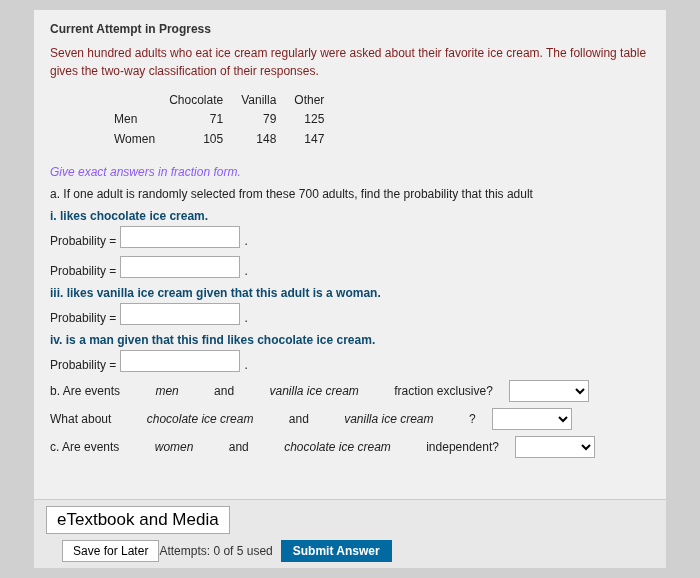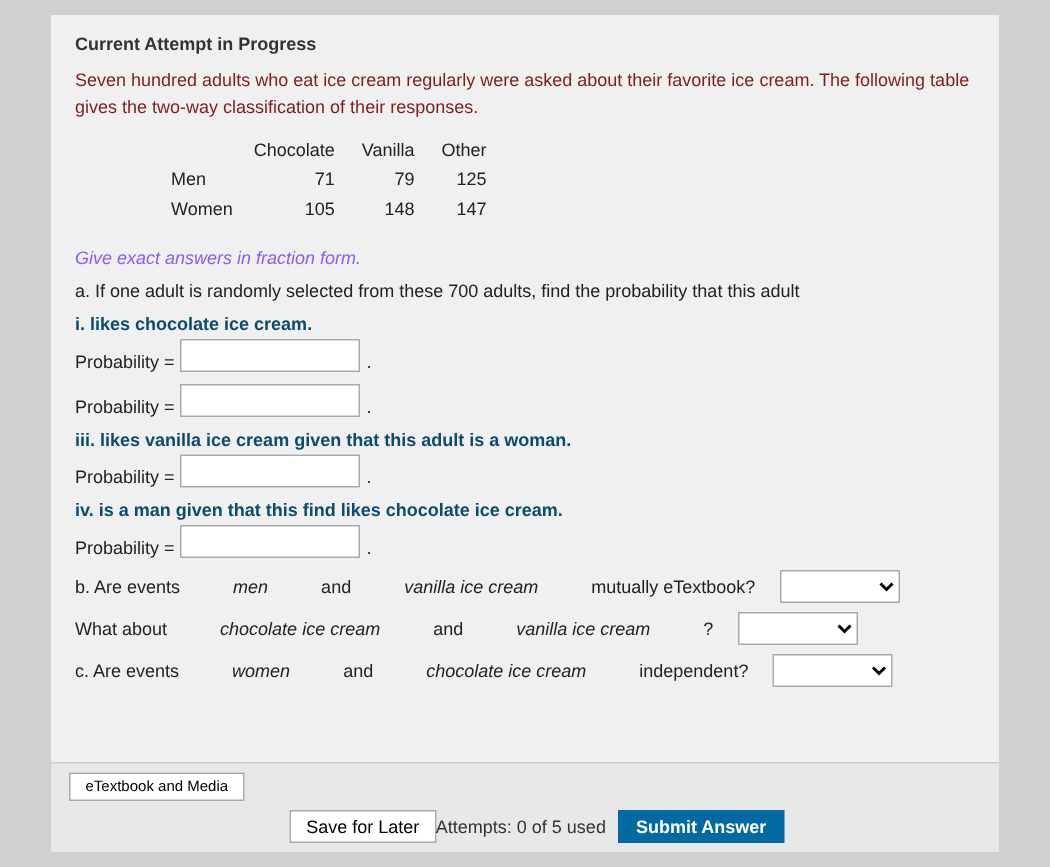--- a/index.html
+++ b/index.html
@@ -117,30 +117,30 @@
       bottom: 0;
       left: 0;
       right: 0;
       background: #e8e8e8;
       border-top: 1px solid #ccc;
       padding: 6px 12px;
     }
     .etextbook-btn {
       background: #fff;
       border: 1px solid #aaa;
-      font-size: 10px;
+      font-size: 17px;
       padding: 3px 10px;
       cursor: pointer;
       margin-bottom: 6px;
       display: block;
     }
     .bottom-actions {
       display: flex;
       align-items: center;
-      justify-content: center;
+      justify-content: flex-start;
       padding-left: 16px;
     }
     .save-btn {
       background: #fff;
       border: 1px solid #aaa;
       font-size: 12px;
       padding: 3px 10px;
       cursor: pointer;
     }
     .attempts-area {
@@ -236,21 +236,21 @@
       <input class="probability-input" type="text" style="">
       <span class="period">.</span>
     </div>
   </div>
 
   <div class="dropdown-row">
     <span>b. Are events</span>&nbsp;
     <em>men</em>&nbsp;
     <span>and</span>&nbsp;
     <em>vanilla ice cream</em>&nbsp;
-    <span>mutually eTextbook?</span>
+    <span>fraction exclusive?</span>
     <select>
       <option value=""></option>
       <option value="yes">Yes</option>
       <option value="no">No</option>
     </select>
   </div>
 
   <div class="dropdown-row">
     <span>What about</span>&nbsp;
     <em>chocolate ice cream</em>&nbsp;

